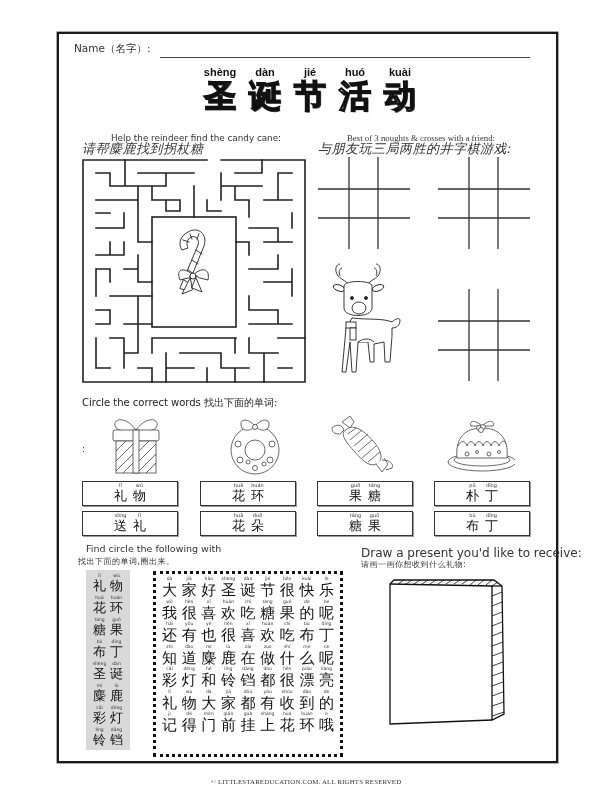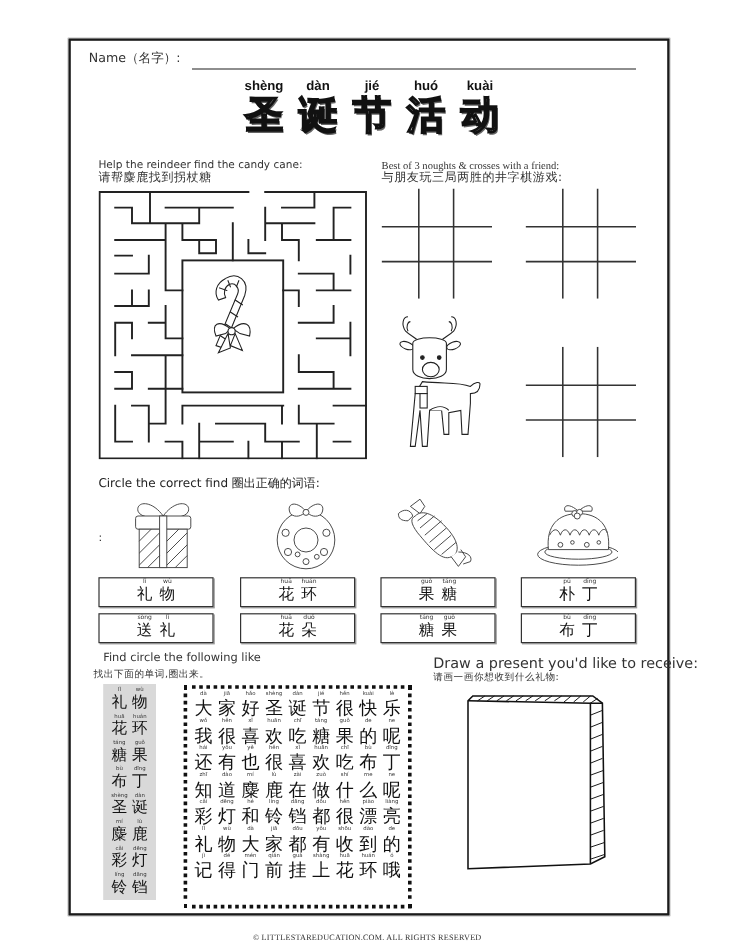--- a/index.html
+++ b/index.html
@@ -16,22 +16,22 @@
     .name-line { position: absolute; left: 160px; top: 57px; width: 370px; height: 0; border-top: 1px solid #444; }
 
     .title-wrap { position: absolute; left: 200px; top: 66px; width: 220px; display: flex; justify-content: space-between; }
     .title-char { display: flex; flex-direction: column; align-items: center; width: 40px; }
     .title-pinyin { font-family: "Liberation Sans", sans-serif; font-weight: bold; font-size: 11px; color: #111; line-height: 12px; }
     .title-hanzi {
       font-family: "DejaVu Serif", serif; font-size: 32px; line-height: 36px; font-weight: bold;
       color: #fff; -webkit-text-stroke: 1.3px #111; text-shadow: 1px 1px 0 #666;
     }
 
-    .section-title { position: absolute; font-size: 8.8px; color: #333; line-height: 10px; white-space: nowrap; }
-    .section-sub { position: absolute; font-size: 10px; color: #333; line-height: 9px; white-space: nowrap; letter-spacing: 0.5px; }
+    .section-title { position: absolute; font-size: 8.8px; color: #333; line-height: 10px; white-space: nowrap; margin-left: 29px; }
+    .section-sub { position: absolute; font-size: 13px; color: #333; line-height: 9px; white-space: nowrap; letter-spacing: 0.5px; font-style: italic; }
 
     .maze { position: absolute; left: 82px; top: 158px; width: 224px; height: 225px; }
     .ttt { position: absolute; width: 92px; height: 92px; }
     .reindeer { position: absolute; left: 330px; top: 262px; width: 72px; height: 120px; }
 
     .circle-title { position: absolute; left: 82px; top: 396px; font-size: 10px; color: #222; white-space: nowrap; }
     .colon-mark { position: absolute; left: 82px; top: 444px; font-size: 9px; }
     .pic { position: absolute; top: 414px; width: 70px; height: 62px; }
 
     .wordbox {
@@ -147,21 +147,21 @@
   <path d="M14 24 C14 18 42 18 42 24 L42 46 C42 56 14 56 14 46 Z"></path>
   <circle cx="22" cy="36" r="1.5" fill="#222"></circle>
     <circle cx="36" cy="36" r="1.5" fill="#222"></circle>
   <ellipse cx="29" cy="46" rx="7" ry="6"></ellipse>
   <path d="M22 56 C40 58 52 56 62 60 C66 56 70 56 70 58 C70 64 66 66 62 66 L62 74 L60 100 L55 100 L54 80 L44 82 L44 100 L40 100 L38 80 L28 80 L26 110 L22 110 L20 80 L16 110 L12 110 L16 66 Z"></path>
   <rect x="16" y="60" width="10" height="6"></rect>
     <rect x="20" y="66" width="6" height="12"></rect>
   <path d="M28 80 C34 76 40 76 44 80"></path>
 </svg>
 
-<div class="circle-title">Circle the correct find 圈出正确的词语:</div>
+<div class="circle-title">Circle the correct words 找出下面的单词:</div>
 <div class="colon-mark">:</div>
 
 <svg class="pic" style="left:101px;" viewBox="0 0 70 62" stroke="#444" stroke-width="0.8" fill="#fff">
   <path d="M35 16 C25 2 12 4 14 12 C16 18 30 18 35 16 Z"></path>
   <path d="M35 16 C45 2 58 4 56 12 C54 18 40 18 35 16 Z"></path>
   <rect x="12" y="16" width="46" height="11" rx="2"></rect>
   <rect x="15" y="27" width="40" height="32"></rect>
   <rect x="32" y="16" width="6" height="43"></rect>
   <path d="M15 37 L25 27 M15 47 L32 30 M15 57 L32 40 M22 59 L32 49 M38 37 L48 27 M38 47 L55 30 M38 57 L55 40 M45 59 L55 49" fill="none"></path>
 </svg>
@@ -274,21 +274,21 @@
   <div class="wb-char">
       <span class="wb-py">bù</span>
       <span class="wb-hz">布</span>
     </div>
   <div class="wb-char">
       <span class="wb-py">dīng</span>
       <span class="wb-hz">丁</span>
     </div>
 </div>
 
-<div class="find-title">Find circle the following like</div>
+<div class="find-title">Find circle the following with</div>
 <div class="find-sub">找出下面的单词,圈出来。</div>
 
 <div class="wordlist" id="wordlist">
     <div class="wl-item">
       <div class="wl-char">
         <span class="wl-py">lǐ</span>
         <span class="wl-hz">礼</span>
       </div>
       <div class="wl-char">
         <span class="wl-py">wù</span>

